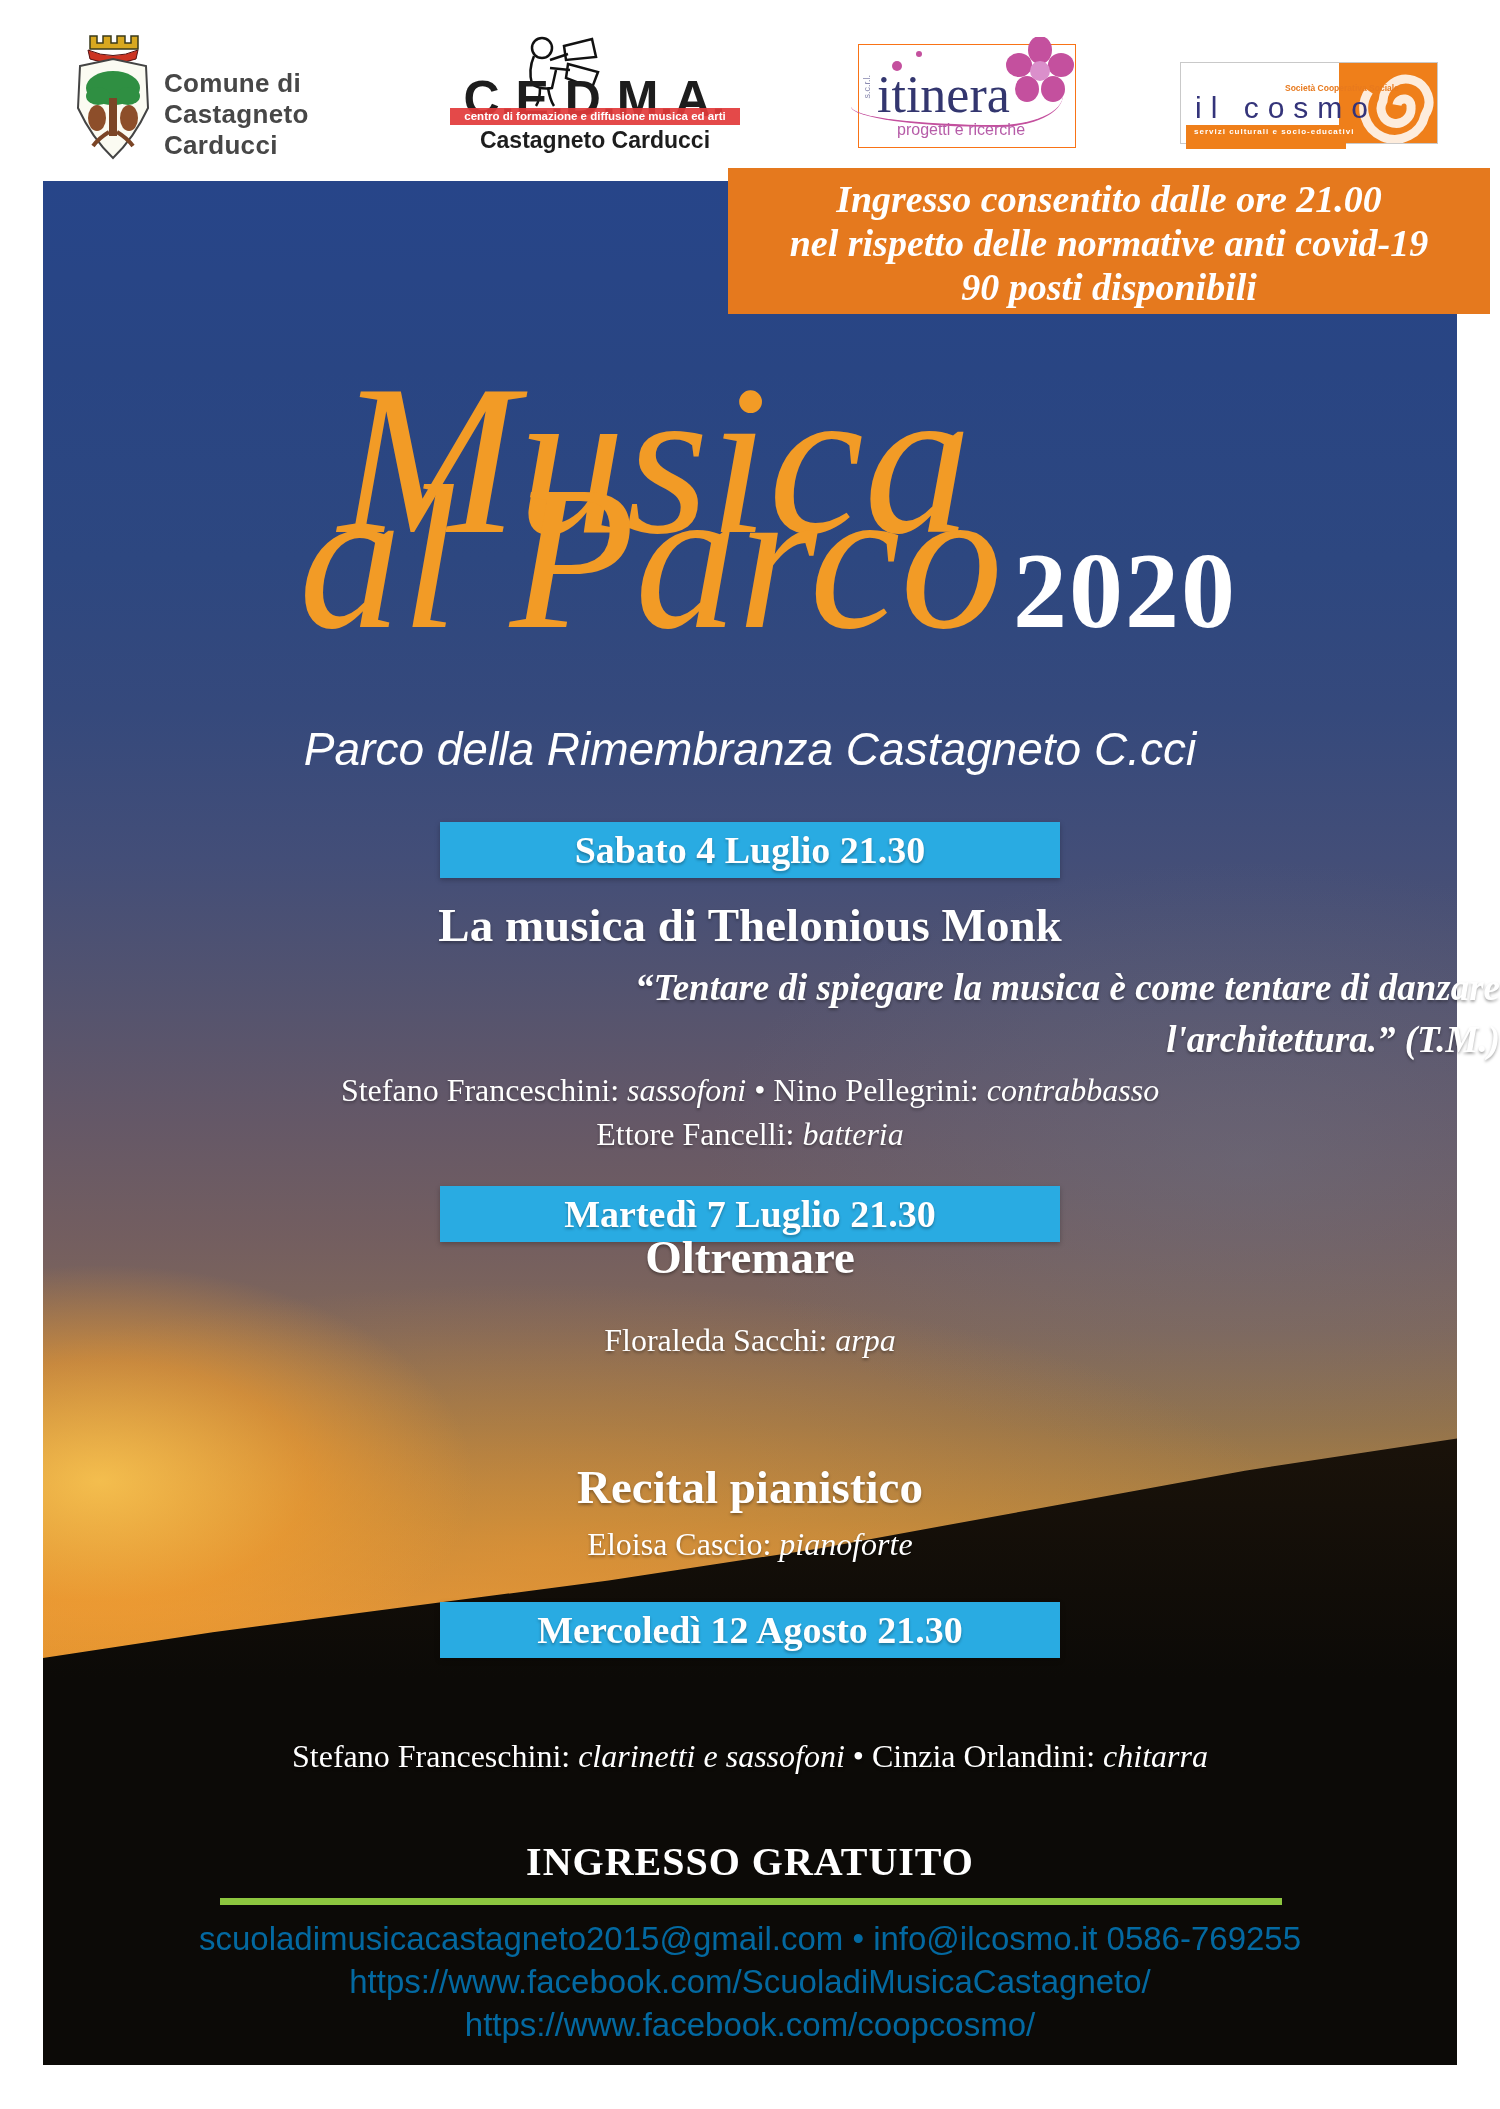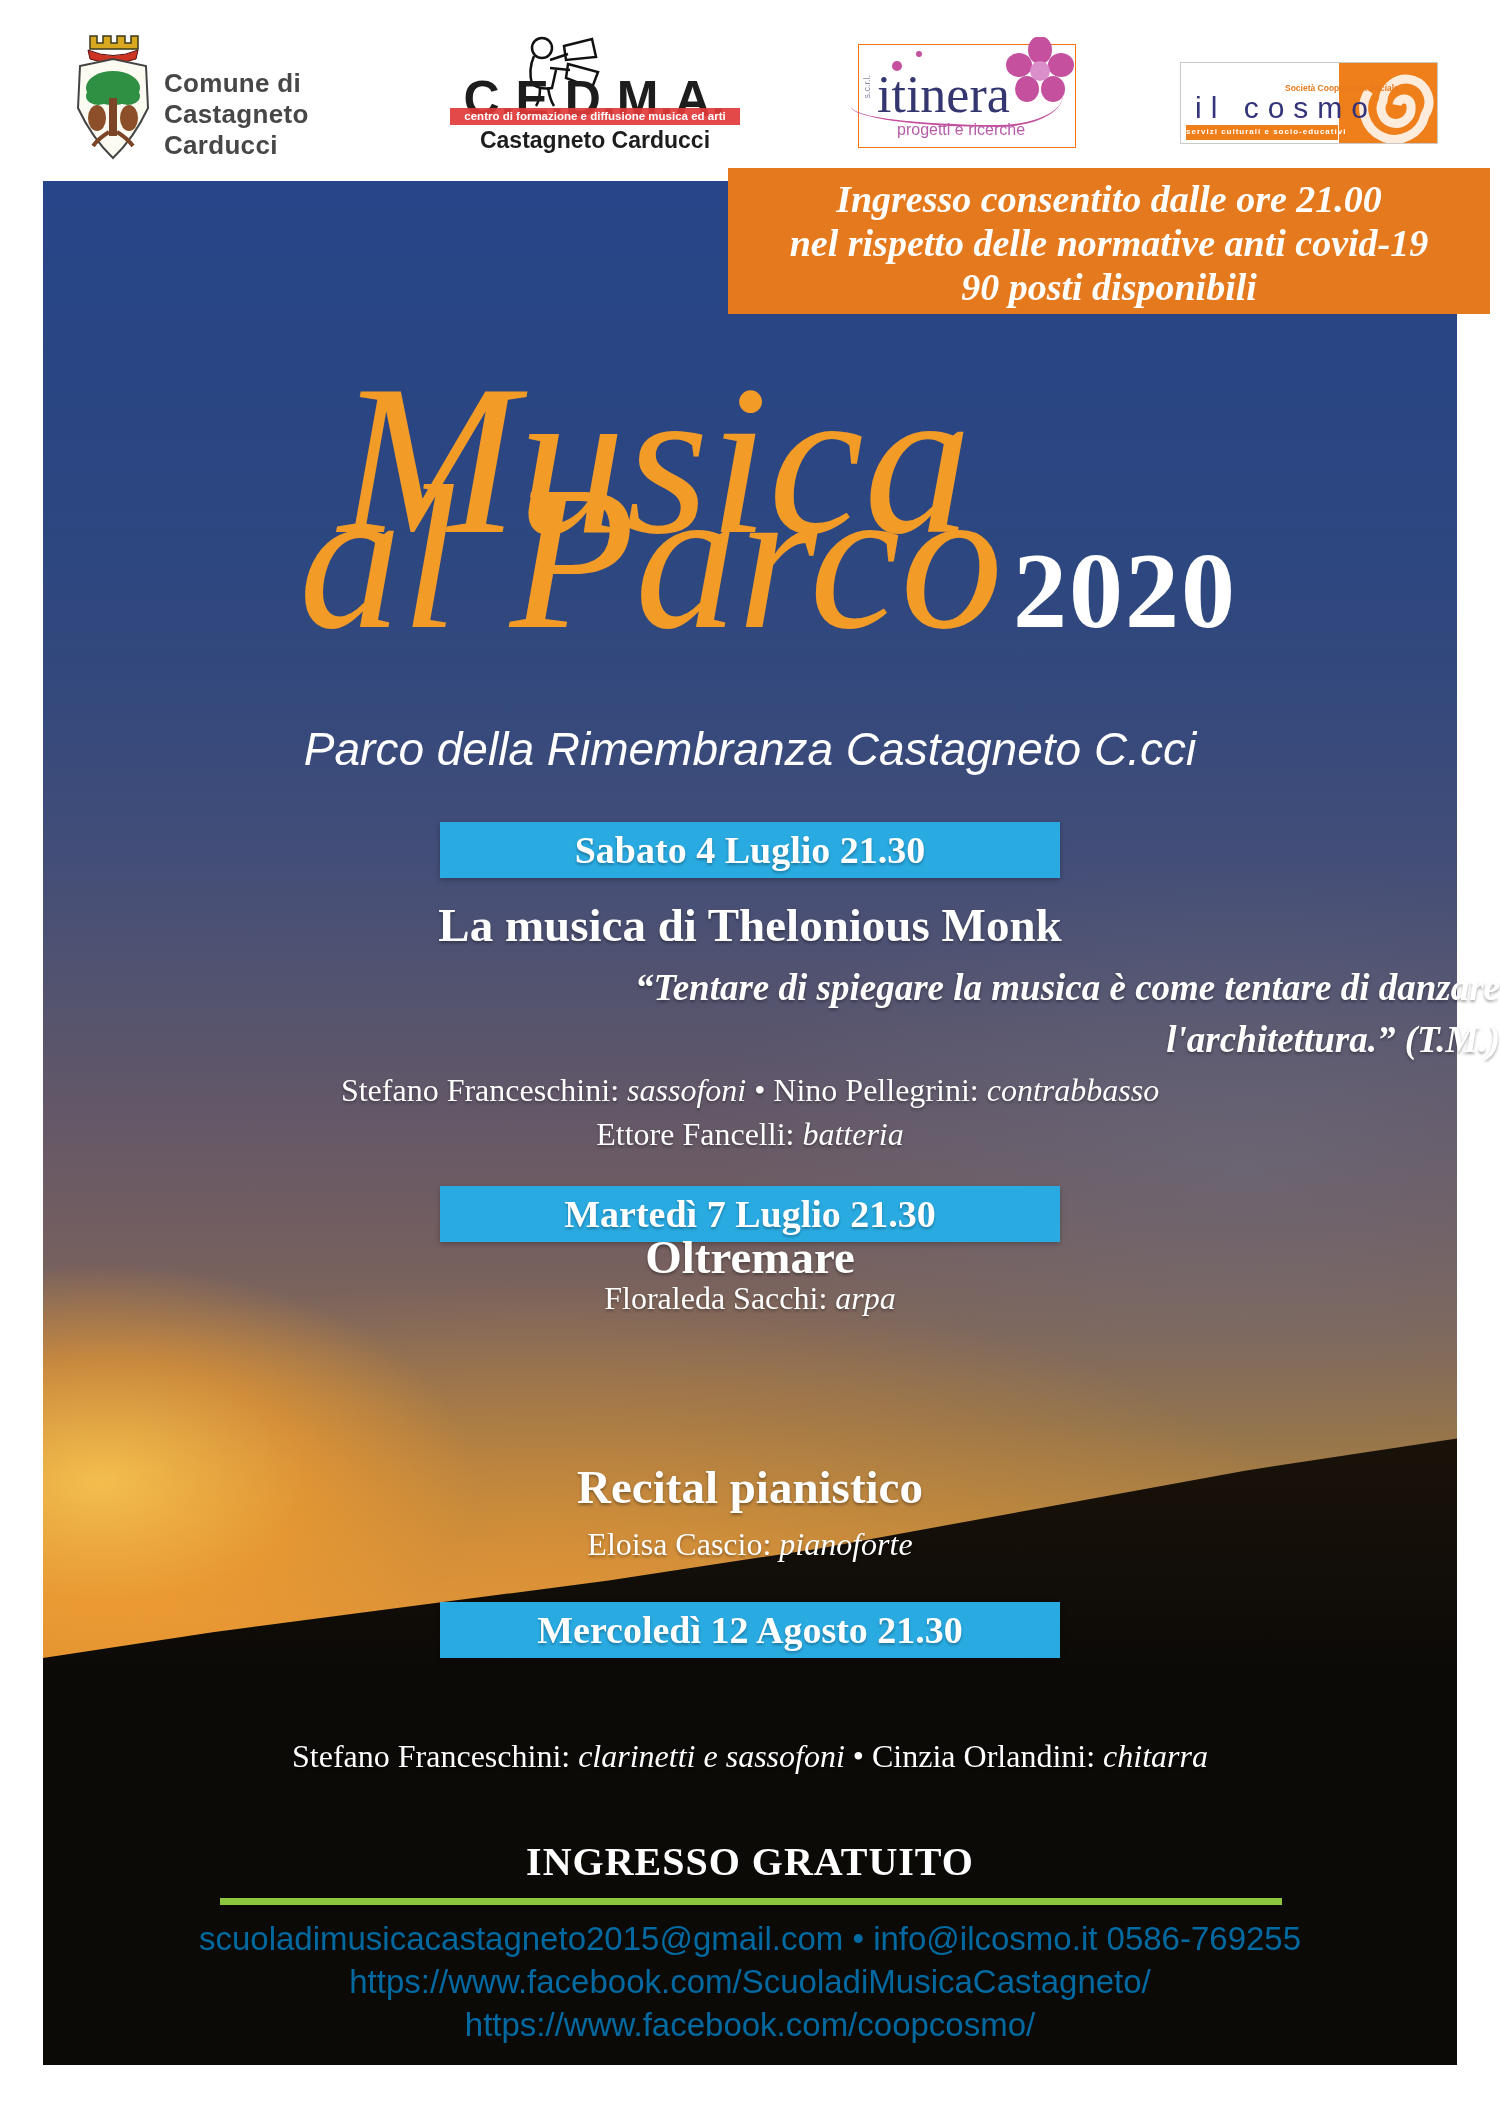--- a/index.html
+++ b/index.html
@@ -36,24 +36,24 @@
                    border-bottom-right-radius:45% 100%;}
   .itinera .tag{position:absolute;left:38px;top:76px;font-family:"Liberation Sans","DejaVu Sans",sans-serif;
                 font-size:16px;color:#b65ca8;}
   .ilcosmo{left:1180px;top:62px;width:256px;height:80px;background:#fff;border:1px solid #c9c9c9;}
   .ilcosmo .sq{position:absolute;right:0;top:0;width:98px;height:80px;background:#ef7f1a;overflow:hidden;}
   .ilcosmo .coop{position:absolute;left:104px;top:20px;width:150px;
                  font-family:"Liberation Sans","DejaVu Sans",sans-serif;font-size:8.5px;font-weight:700;
                  color:#e87a1e;white-space:nowrap;z-index:2;}
   .ilcosmo .name{position:absolute;left:14px;top:30px;font-family:"Liberation Sans","DejaVu Sans",sans-serif;
                  font-size:30px;color:#34347a;letter-spacing:9px;line-height:1;z-index:2;}
-  .ilcosmo .band{position:absolute;left:5px;top:62px;width:152px;height:15px;background:#ef7f1a;
+  .ilcosmo .band{position:absolute;left:5px;top:62px;width:152px;height:24px;background:#ef7f1a;
                  color:#fff;font-family:"Liberation Sans","DejaVu Sans",sans-serif;font-size:8px;
                  font-weight:700;letter-spacing:1px;line-height:13px;text-align:center;
-                 white-space:nowrap;z-index:2;}
+                 white-space:nowrap;z-index:2;padding-left:8px;}
   
   .poster{position:absolute;left:43px;top:181px;width:1414px;height:1884px;z-index:1;overflow:hidden;
     background:
       radial-gradient(520px 300px ellipse at 4% 69%, rgba(255,200,80,.85) 0%, rgba(250,160,45,.55) 40%, rgba(250,160,45,0) 72%),
       radial-gradient(1200px 420px ellipse at 35% 73%, rgba(235,150,50,.55) 0%, rgba(235,150,50,0) 65%),
       radial-gradient(900px 500px ellipse at 85% 52%, rgba(108,118,138,.35) 0%, rgba(108,118,138,0) 60%),
       linear-gradient(180deg,
         #274589 0%, #294583 10%, #2d4780 20%, #35497c 28%, #434e78 36%,
         #53536f 43%, #655867 50%, #735e60 56%, #80675a 61%, #93734c 66%,
         #b08341 71%, #d8923a 76%, #e0922f 79%, #8a5c1d 83%, #2a1d0c 87%,
@@ -182,21 +182,21 @@
 
   <div class="ebanner" style="top:822px">Sabato 4 Luglio 21.30</div>
   <div class="etitle" style="top:900px">La musica di Thelonious Monk</div>
   <div class="equote" style="top:966px">“Tentare di spiegare la musica è come tentare di danzare</div>
   <div class="equote" style="top:1018px">l'architettura.” (T.M.)</div>
   <div class="eperf" style="top:1072px"><span>Stefano Franceschini: </span><span class="it">sassofoni</span><span> • </span><span>Nino Pellegrini: </span><span class="it">contrabbasso</span></div>
   <div class="eperf" style="top:1116px"><span>Ettore Fancelli: </span><span class="it">batteria</span></div>
 
   <div class="ebanner" style="top:1186px">Martedì 7 Luglio 21.30</div>
   <div class="etitle" style="top:1232px">Oltremare</div>
-  <div class="eperf" style="top:1280px"><span>Floraleda Sacchi: </span><span class="it">arpa</span></div>
+  <div class="eperf" style="top:1322px"><span>Floraleda Sacchi: </span><span class="it">arpa</span></div>
 
   <div class="etitle" style="top:1462px">Recital pianistico</div>
   <div class="eperf" style="top:1526px"><span>Eloisa Cascio: </span><span class="it">pianoforte</span></div>
 
   <div class="ebanner" style="top:1602px">Mercoledì 12 Agosto 21.30</div>
   <div class="eperf" style="top:1738px"><span>Stefano Franceschini: </span><span class="it">clarinetti e sassofoni</span><span> • </span><span>Cinzia Orlandini: </span><span class="it">chitarra</span></div>
 
   <div class="free">INGRESSO GRATUITO</div>
   <div class="greenline"></div>
   <div class="contact" style="top:1920px">scuoladimusicacastagneto2015@gmail.com • info@ilcosmo.it 0586-769255</div>

